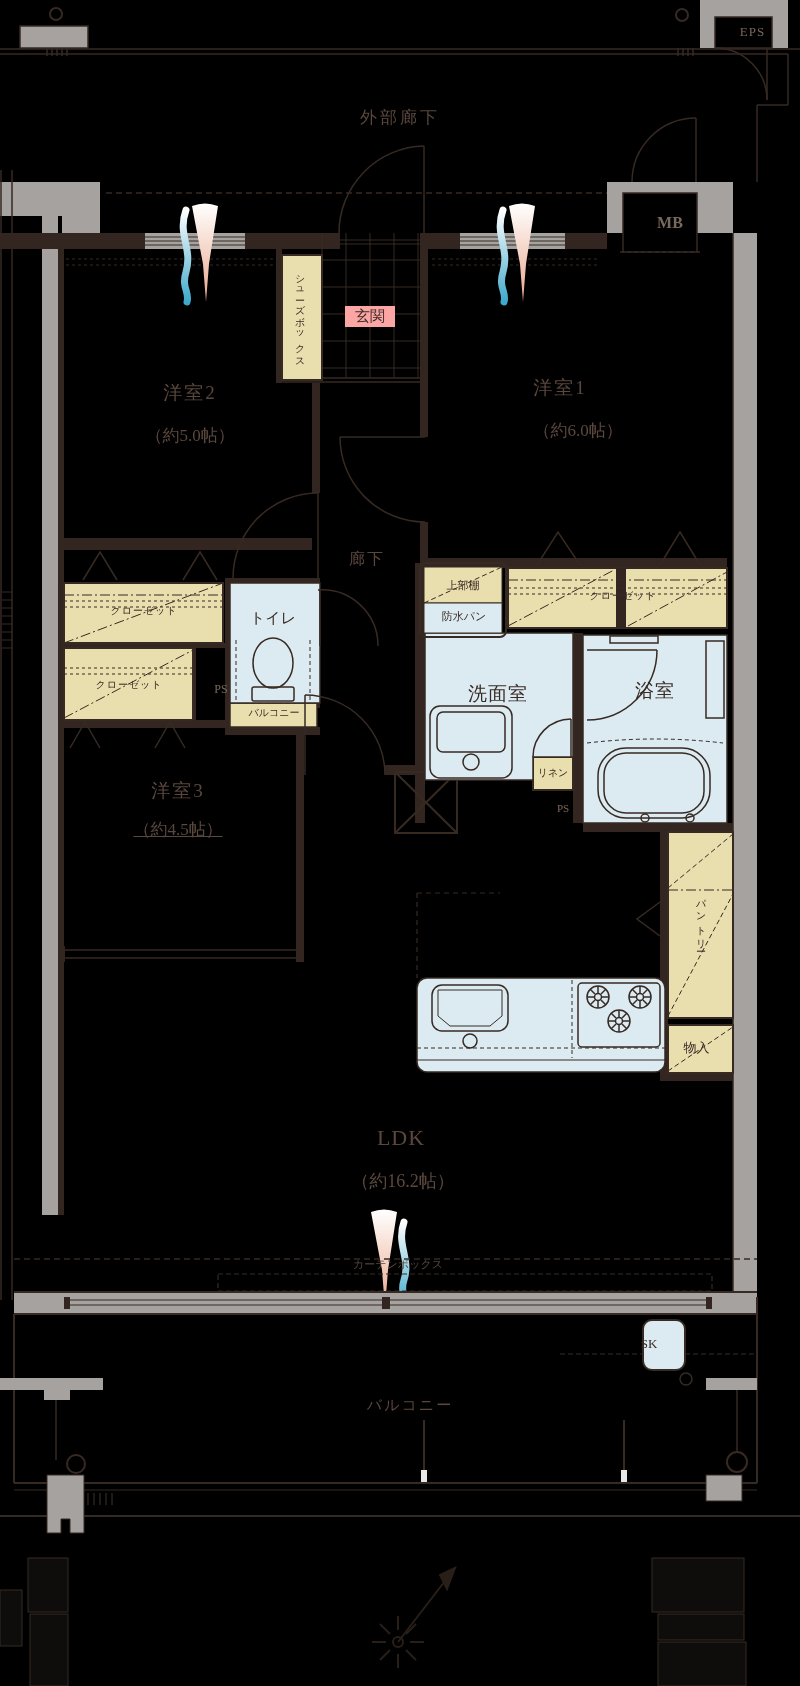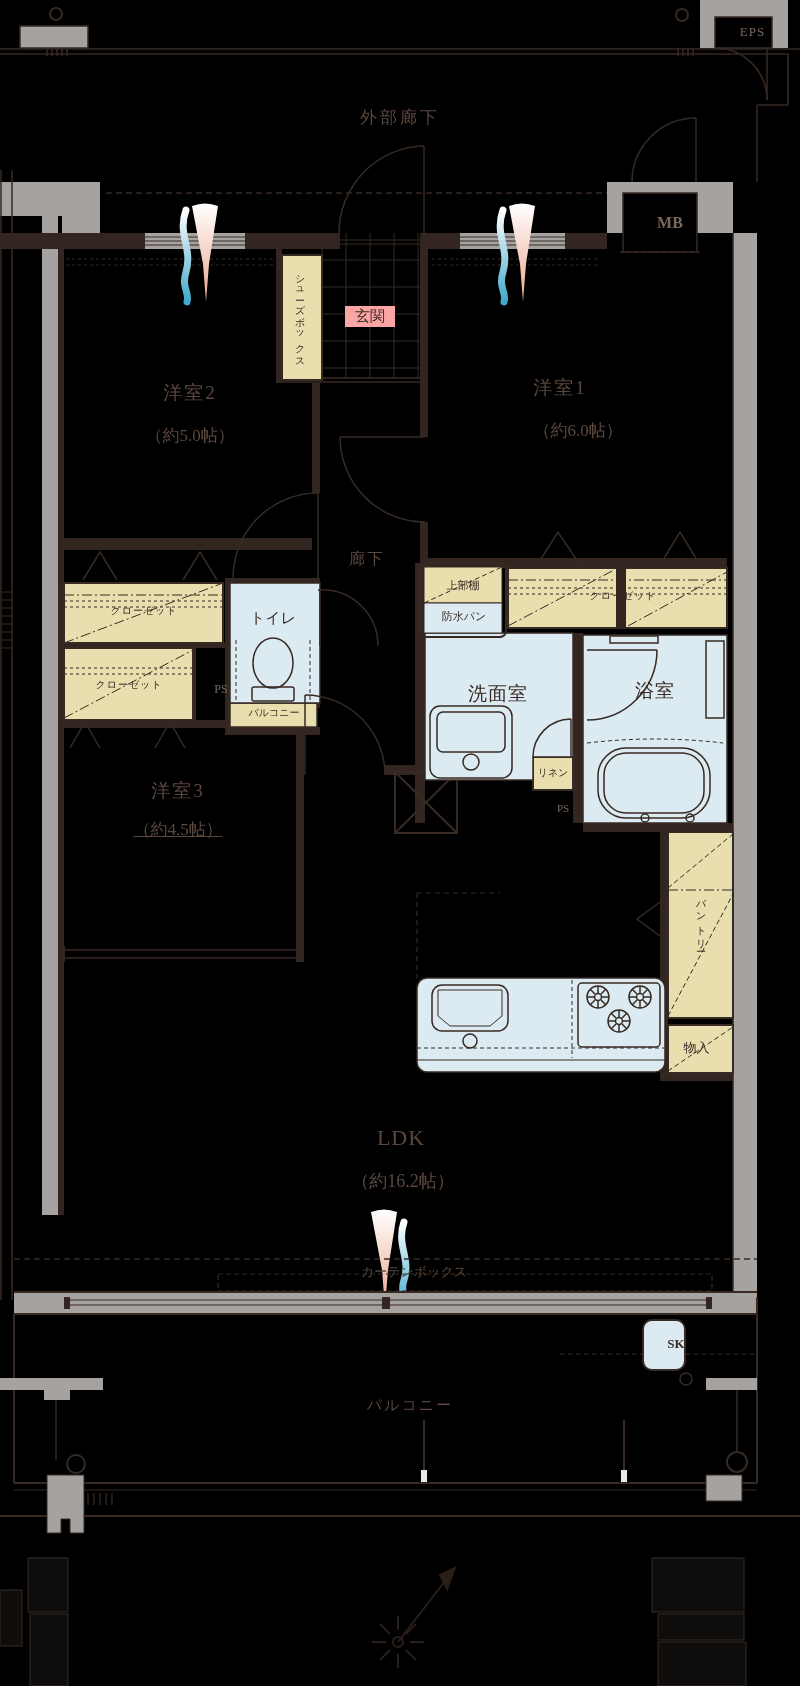--- a/index.html
+++ b/index.html
@@ -411,17 +411,17 @@
 
 <div class="lbl on-light vert" style="left:695px;top:892px;font-size:10px;">パントリー</div>
 <div class="lbl on-light" style="left:670px;top:1041px;width:53px;font-size:13px;">物入</div>
 
 <div class="lbl" style="left:118px;top:781px;width:120px;font-size:19px;letter-spacing:2px;">洋室3</div>
 <div class="lbl" style="left:108px;top:821px;width:140px;font-size:17px;text-decoration:underline;">（約4.5帖）</div>
 
 <div class="lbl" style="left:341px;top:1126px;width:120px;font-size:22px;letter-spacing:1px;">LDK</div>
 <div class="lbl" style="left:323px;top:1172px;width:160px;font-size:18px;">（約16.2帖）</div>
 
-<div class="lbl" style="left:354px;top:1259px;width:120px;font-size:13px;margin-top:6px;">カーテンボックス</div>
-<div class="lbl on-light" style="left:643px;top:1337px;width:66px;font-size:13px;font-weight:bold;">SK</div>
+<div class="lbl" style="left:338px;top:1259px;width:120px;font-size:11px;">カーテンボックス</div>
+<div class="lbl on-light" style="left:616px;top:1337px;width:66px;font-size:13px;">SK</div>
 <div class="lbl" style="left:350px;top:1398px;width:120px;font-size:15px;letter-spacing:2px;">バルコニー</div>
 
 </div>
 
 </body></html>

